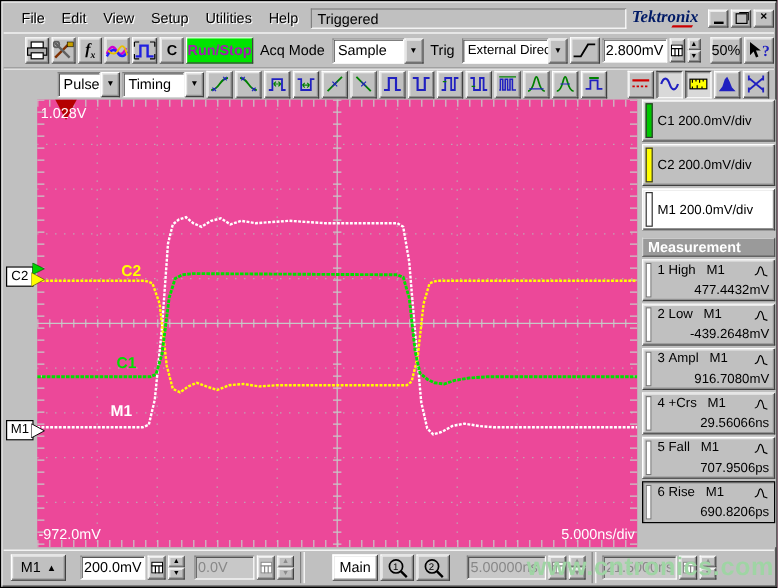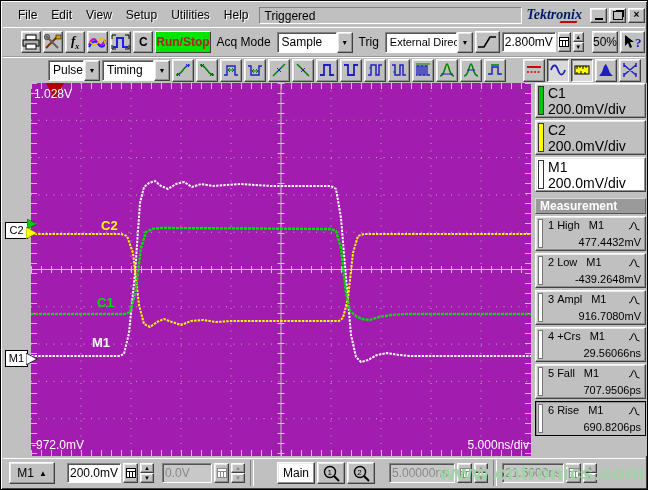--- a/index.html
+++ b/index.html
@@ -32,38 +32,38 @@
   .winbtn{width:17px;height:15px;font-size:10px;line-height:12px;font-weight:bold;color:#000;}
   .glyph-min{width:8px;height:2px;background:#000;margin-top:7px;}
   .glyph-restore{width:8px;height:7px;border:1px solid #000;box-shadow:2px -2px 0 -1px #000;}
   
   .toolbar{position:absolute;left:2px;right:2px;display:flex;align-items:center;gap:2px;
            border-top:1px solid #fff;box-sizing:border-box;padding-left:18px;}
   .t2{top:26px;height:29px;}
   .t3{top:55px;height:27px;border-top:1px solid #9a9a9a;box-shadow:0 1px 0 #fff inset;}
   .icon-btn{width:24px;height:22px;}
   .t3 .icon-btn{width:22px;height:23px;}
-  .runstop{width:60px;height:22px;background:#00e400;font-weight:bold;color:#b91c1c;
+  .runstop{width:60px;height:22px;background:#00e400;font-weight:bold;color:#a21caf;
            border:1px solid;border-color:#fff #404040 #404040 #fff;box-sizing:border-box;
            display:flex;align-items:center;justify-content:center;}
   .lbl{color:#000;padding:0 4px;white-space:nowrap;}
   .dropdown{display:flex;height:21px;}
   .dropdown .dd-val{padding:0 4px;line-height:19px;white-space:nowrap;}
   .dd-arrow{width:16px;height:21px;font-size:7px;color:#000;}
   
   .main{position:absolute;left:2px;top:82px;width:644px;height:373px;background:#c0c0c0;}
-  .graticule{position:absolute;left:28px;top:0;width:500px;height:373px;background:#a21caf;}
+  .graticule{position:absolute;left:28px;top:0;width:500px;height:373px;background:#ec4899;}
   .marker{position:absolute;width:23px;height:17px;background:#fff;border:1px solid #000;
           font-size:11px;text-align:center;line-height:15px;color:#000;box-sizing:border-box;z-index:5;}
   .ptr{position:absolute;z-index:6;}
   
   .sidebar{position:absolute;left:531px;top:0;width:113px;height:373px;}
   .panel-hd{height:16px;margin:0 1px 2px 1px;background:#9a9a9a;color:#fff;font-weight:bold;
             border:1px solid;border-color:#d6d6d6 #555 #555 #d6d6d6;padding-left:4px;line-height:14px;box-sizing:border-box;}
-  .ch-btn{position:relative;height:35px;margin:0 1px 2px 1px;font-size:14px;padding-left:12px;justify-content:flex-start;}
+  .ch-btn{position:relative;height:35px;margin:0 1px 2px 1px;font-size:11px;padding-left:12px;justify-content:flex-start;}
   .ch-stripe{position:absolute;left:2px;top:2px;bottom:2px;width:6px;border:1px solid #333;box-sizing:border-box;}
   .ch-btn.sel{background:#fff;}
   .meas-btn{position:relative;height:35px;margin:0 1px 2px 1px;font-size:11px;padding:2px 4px 2px 12px;
             flex-direction:column;align-items:stretch;justify-content:space-between;}
   .meas-btn .stripe{position:absolute;left:2px;top:2px;bottom:2px;width:5px;background:#fff;border:1px solid #777;box-sizing:border-box;}
   .m-l1{display:flex;align-items:center;gap:3px;}
   .m-l1 .m-icon{margin-left:auto;}
   .m-l2{text-align:right;}
   .meas-btn.sel{border-color:#000;box-shadow:inset 1px 1px 0 #929292;}
   

